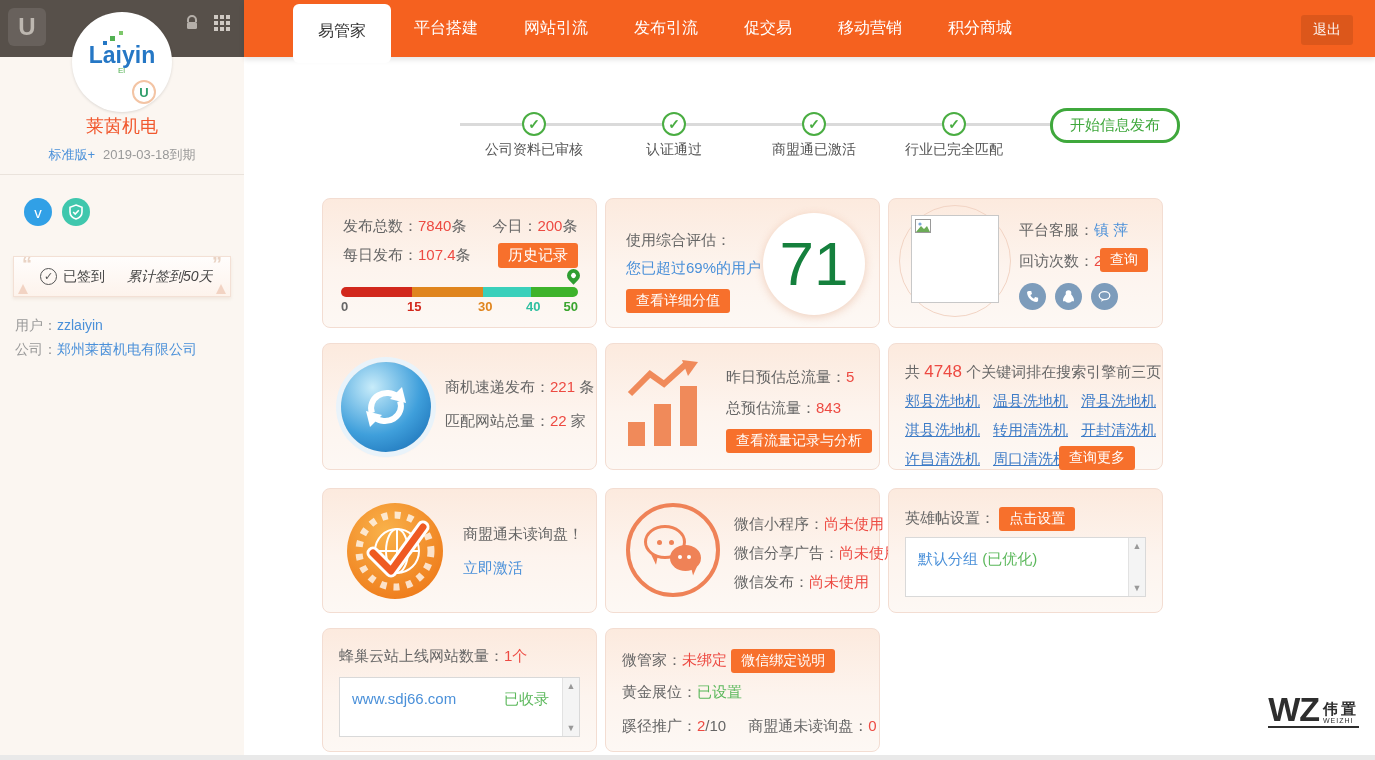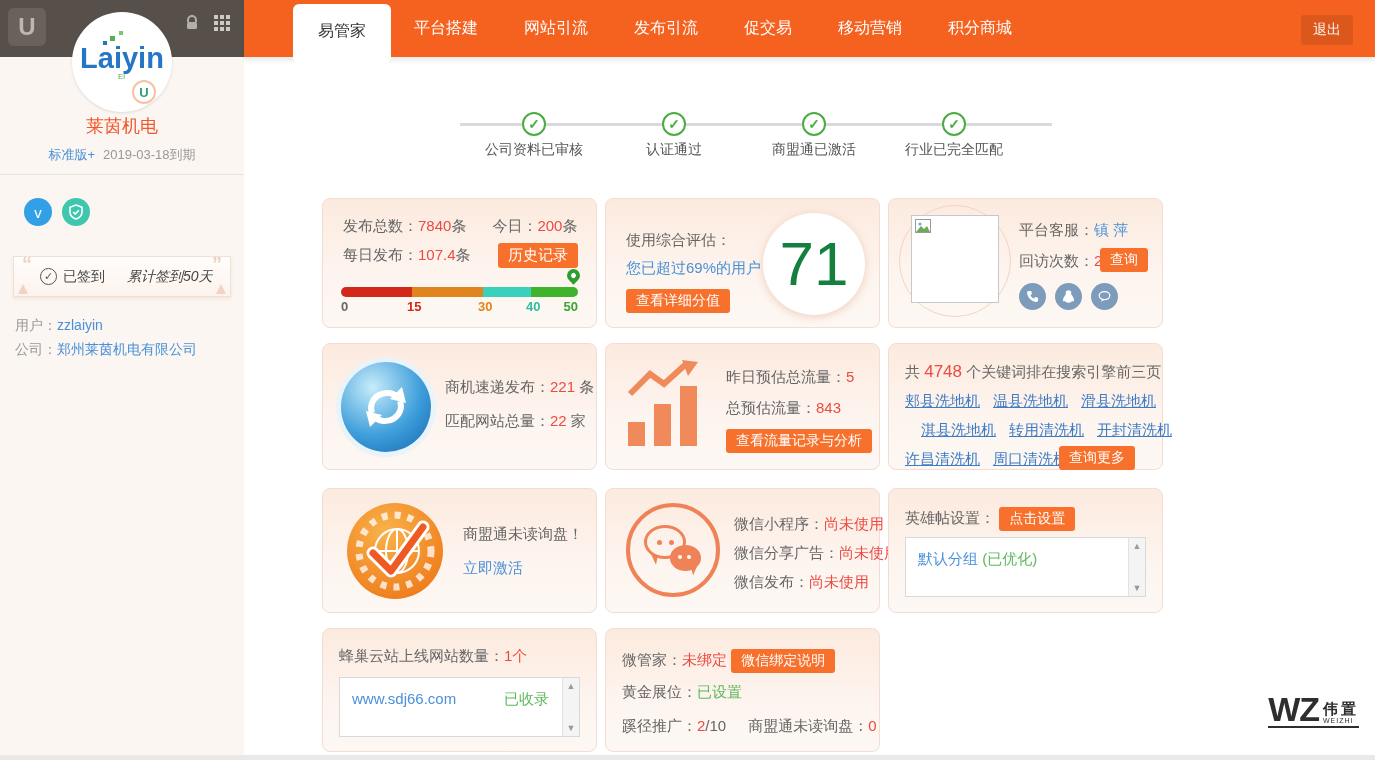--- a/index.html
+++ b/index.html
@@ -10,21 +10,21 @@
   .sidebar { position:absolute; left:0; top:0; width:244px; height:760px; background:#fbf6f1; }
   .side-header { position:absolute; left:0; top:0; width:244px; height:57px; background:#57504a; }
   .u-logo { position:absolute; left:8px; top:8px; width:38px; height:38px; background:rgba(255,255,255,.10);
             border-radius:6px; color:#bdb7b0; font-size:24px; font-weight:bold; display:flex; align-items:center; justify-content:center; }
   .hdr-ico { position:absolute; top:15px; }
   .lock-ico { right:44px; }
   .grid-ico { right:14px; }
   .avatar { position:absolute; left:72px; top:12px; width:100px; height:100px; background:#fff; border-radius:50%;
             z-index:3; box-shadow:0 1px 3px rgba(0,0,0,.12); }
   .logo-wrap { position:absolute; left:0; top:30px; width:100%; text-align:center; }
-  .logo-text { font-size:29px; font-weight:bold; color:#2577c5; letter-spacing:0; }
+  .logo-text { font-size:23px; font-weight:bold; color:#2577c5; letter-spacing:0; }
   .logo-sub { display:block; font-size:8px; color:#52b153; margin-top:-3px; margin-left:46px; text-align:left; }
   .px { position:absolute; width:5px; height:5px; }
   .px1 { left:38px; top:-6px; background:#52b153; }
   .px2 { left:47px; top:-11px; background:#7cc76a; width:4px; height:4px; }
   .px3 { left:31px; top:-1px; background:#2577c5; width:4px; height:4px; }
   .mini-badge { position:absolute; right:16px; bottom:8px; width:24px; height:24px; border-radius:50%;
                 background:#fff; border:2px solid #f3c4a4; color:#2f9e6b; font-size:13px; font-weight:bold;
                 display:flex; align-items:center; justify-content:center; }
   .company-short { position:absolute; left:0; top:114px; width:100%; text-align:center; color:#f1582e; font-size:18px; }
   .version-row { position:absolute; left:0; top:146px; width:100%; text-align:center; font-size:13px; color:#999; }
@@ -126,21 +126,21 @@
   .tb1 { height:24px; } .tb2 { height:42px; } .tb3 { height:60px; }
   .tr-arrow { position:absolute; left:0; top:0; }
   .tr-l1 { position:absolute; left:120px; top:24px; }
   .tr-l2 { position:absolute; left:120px; top:55px; }
   .tr-btn { position:absolute; left:120px; top:85px; }
 
   
   .kw-title { position:absolute; left:16px; top:18px; white-space:nowrap; }
   .kw-title .red { font-size:17px; }
   .kw { position:absolute; color:#3e7cc7; white-space:nowrap;text-align:right; }
-  .kw-r1 { top:48px; } .kw-r2 { top:77px;margin-left:16px; } .kw-r3 { top:106px; }
+  .kw-r1 { top:48px; } .kw-r2 { top:77px; } .kw-r3 { top:106px; }
   .kw-c1 { left:16px; } .kw-c2 { left:104px; } .kw-c3 { left:192px; }
   .kw-more { position:absolute; left:170px; top:102px; }
 
   
   .act-ico { position:absolute; left:22px; top:12px; }
   .act-l1 { position:absolute; left:140px; top:36px; }
   .act-l2 { position:absolute; left:140px; top:70px; }
 
   
   .wx-ico { position:absolute; left:20px; top:14px; width:94px; height:94px; border:4px solid #ef8257; border-radius:50%; }
@@ -278,20 +278,21 @@
     <div class="step s3">
         <span>✓</span>
       </div>
     <div class="step s4">
         <span>✓</span>
       </div>
     <div class="step-lbl s1">公司资料已审核</div>
     <div class="step-lbl s2">认证通过</div>
     <div class="step-lbl s3">商盟通已激活</div>
     <div class="step-lbl s4">行业已完全匹配</div>
+    <div class="step-cta">开始信息发布</div>
 
     <div class="card r1 c1">
       <div class="pub-l1">
         <span>发布总数：</span><span class="red">7840</span><span>条</span><span class="gap"></span><span>今日：</span><span class="red">200</span><span>条</span>
       </div>
       <div class="pub-l2">
         <span>每日发布：</span><span class="red">107.4</span><span>条</span>
       </div>
       <span class="btn pub-btn">历史记录</span>
       <div class="pin"></div>

